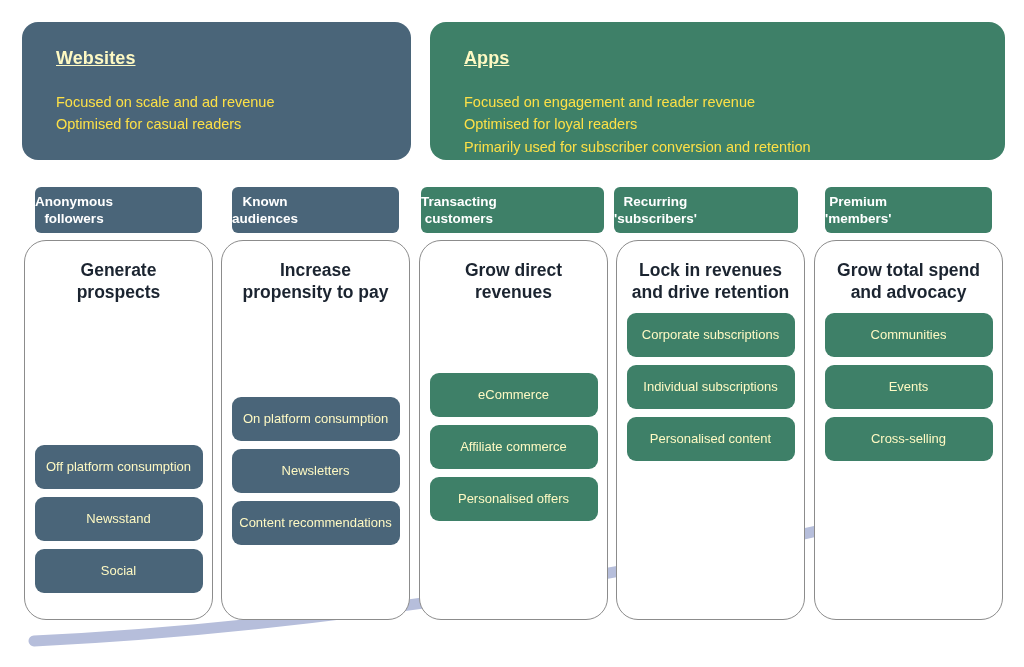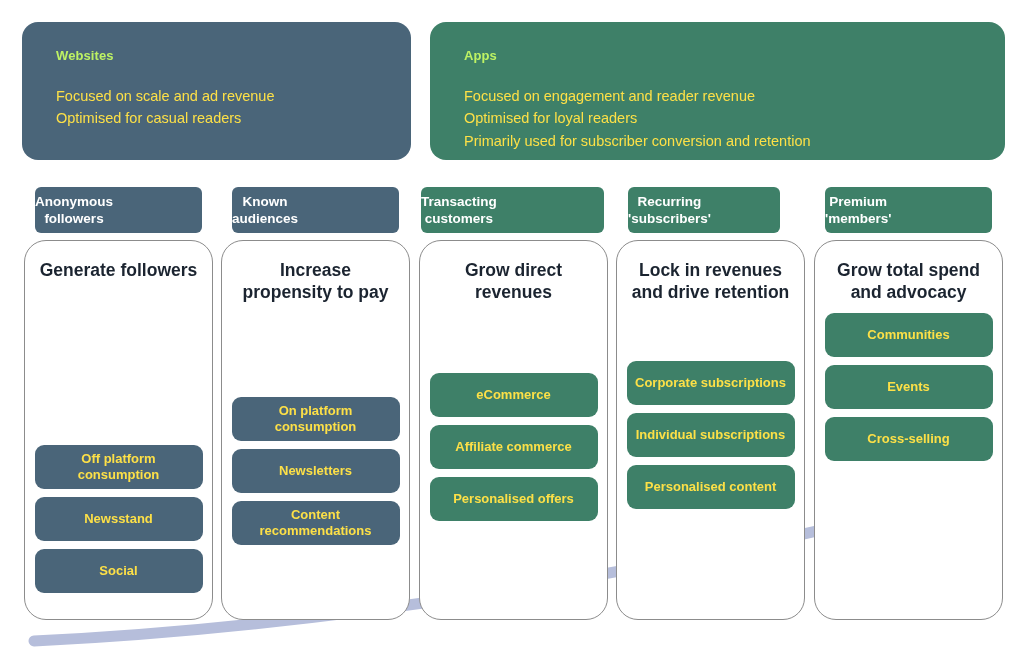--- a/index.html
+++ b/index.html
@@ -36,25 +36,26 @@
   
   .banner {
     position: absolute;
     border-radius: 16px;
     box-sizing: border-box;
     padding: 26px 30px 20px 34px;
     color: #ffffff;
     z-index: 3;
   }
   .banner-title {
-    font-size: 13px;
+    font-size: 18px;
     font-weight: bold;
     letter-spacing: .1px;
     margin: 0 0 22px 0;
-    color: #bef264;
+    color: #fef9c3;
+    text-decoration: underline;
   }
   .banner-lines {
     font-size: 14.5px;
     line-height: 1.54;
     color: #fde047;
     font-weight: 400;
   }
   .banner-line { display: block; white-space: nowrap; }
 
   #banner-websites {
@@ -121,45 +122,45 @@
   }
   .stage-card.push-bottom .stage-items { margin-top: auto; margin-bottom: 12px; }
   .stage-card.push-mid    .stage-items { margin-top: auto; margin-bottom: 60px; }
   .stage-card.push-upper  .stage-items { margin-top: 42px; }
   .stage-card.push-top    .stage-items { margin-top: 10px; }
 
   .tactic {
     width: 168px;
     min-height: 44px;
     border-radius: 9px;
-    color: #fde047;
+    color: #fef9c3;
     display: flex;
     align-items: center;
     justify-content: center;
     text-align: center;
     font-size: 13px;
-    font-weight: bold;
+    font-weight: normal;
     line-height: 1.25;
     box-sizing: border-box;
     padding: 4px 6px;
   }
   .tactic.blue  { background: #4a6579; }
   .tactic.green { background: #3e8068; }
 
   
   #stage-col-1 .stage-pill, #pill-1 { left: 35px;  width: 167px; }
   #pill-2 { left: 232px; width: 167px; }
   #pill-3 { left: 421px; width: 183px; }
-  #pill-4 { left: 628px; width: 152px; }
+  #pill-4 { left: 614px; width: 184px; }
   #pill-5 { left: 825px; width: 167px; }
 
   #card-1 { left: 24px;  width: 189px; }
   #card-2 { left: 221px; width: 189px; }
   #card-3 { left: 419px; width: 189px; gap: 28px; }
-  #card-4 { left: 616px; width: 189px; gap: 48px; }
+  #card-4 { left: 616px; width: 189px; }
   #card-5 { left: 814px; width: 189px; }
 </style>
 </head>
 <body>
 
 <div id="canvas">
 
   <svg id="growth-arrow" viewBox="0 0 1024 667">
     <defs>
       <marker id="arrowhead" markerWidth="6" markerHeight="6" refX="2.6" refY="3" orient="auto" markerUnits="strokeWidth">
@@ -211,21 +212,21 @@
     </span>
   </div>
   <div class="stage-pill green" id="pill-5">
     <span>
       <span>Premium</span><br>
       <span>'members'</span>
     </span>
   </div>
 
   <div class="stage-card push-bottom" id="card-1">
-    <div class="stage-heading">Generate followers</div>
+    <div class="stage-heading">Generate prospects</div>
     <div class="stage-items">
       <div class="tactic blue">Off platform consumption</div>
       <div class="tactic blue">Newsstand</div>
       <div class="tactic blue">Social</div>
     </div>
   </div>
 
   <div class="stage-card push-mid" id="card-2">
     <div class="stage-heading">Increase propensity to pay</div>
     <div class="stage-items">

